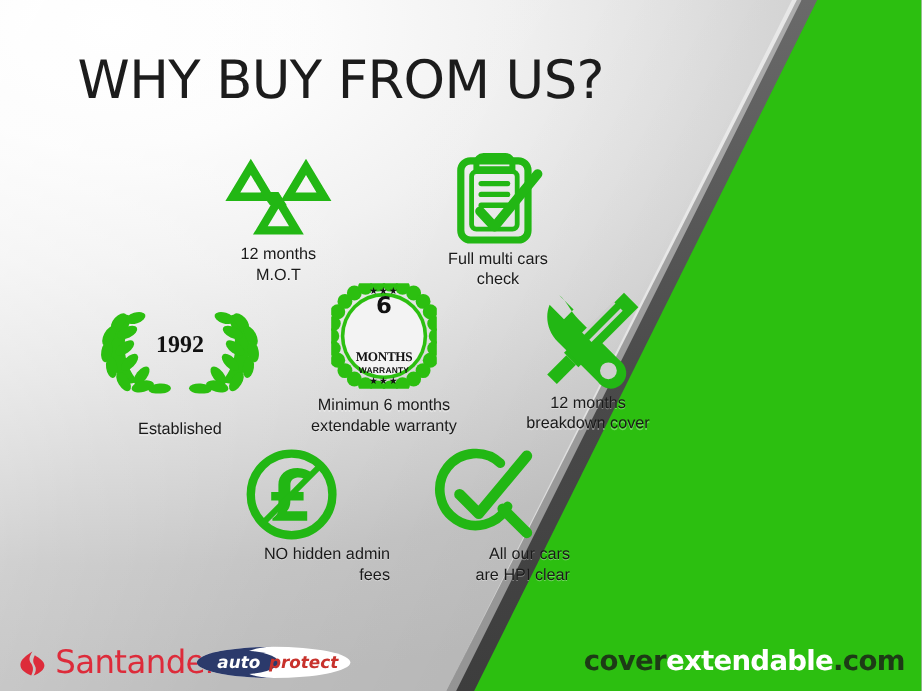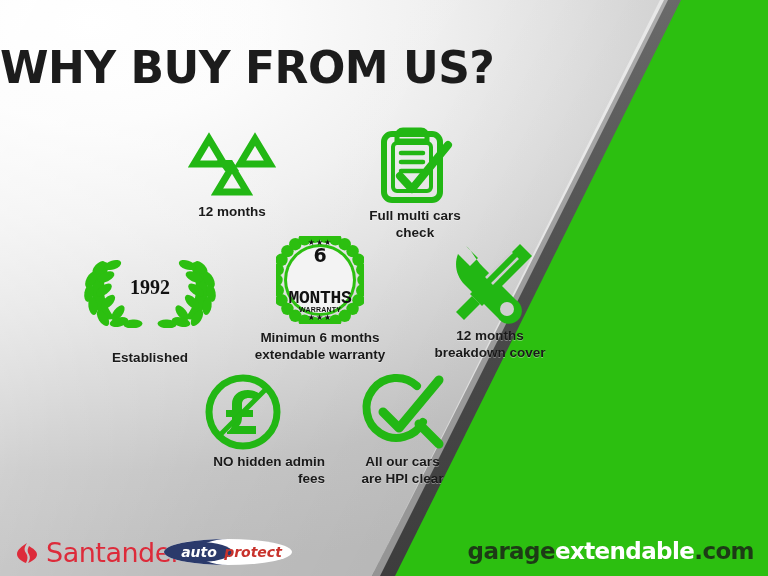--- a/index.html
+++ b/index.html
@@ -23,57 +23,57 @@
     }
   
   .wedge-green{position:absolute;top:0;left:0;width:768px;height:576px;
     clip-path:polygon(681px 0px, 768px 0px, 768px 576px, 395px 576px);
     }
   
   .diag-line{position:absolute;top:0;left:0;width:768px;height:576px;
     clip-path:polygon(660px 0px, 668px 0px, 380px 576px, 372px 576px);
     background:rgba(255,255,255,0.45);}
 
-  h1.title{position:absolute;left:0;right:0;top:46px;margin:0;text-align:left;
-    font-size:44px;line-height:1;letter-spacing:-0.5px;font-weight:bold;color:#1c1c1c;
+  h1.title{position:absolute;left:0;right:0;top:46px;margin:0;text-align:center;
+    font-size:44px;line-height:1;letter-spacing:-0.5px;font-weight:normal;color:#1c1c1c;
     padding-right:200px;font-family:"DejaVu Sans","Liberation Sans",sans-serif;}
 
   .item{position:absolute;text-align:center;}
-  .item .cap{font-size:13.5px;font-weight:bold;color:#1a1a1a;line-height:1.25;
+  .item .cap{font-size:13.5px;font-weight:normal;color:#1a1a1a;line-height:1.25;
      text-shadow:0 1px 0 rgba(255,255,255,.35);}
   .ico{display:flex;align-items:center;justify-content:center;}
 
   
   #it-mot      {left:162px;top:126px;width:140px;}
   #it-check    {left:340px;top:122px;width:150px;}
   #it-est      {left:70px;top:248px;width:160px;}
   #it-warranty {left:235px;top:236px;width:170px;}
   #it-break    {left:415px;top:236px;width:150px;}
   #it-fees     {left:160px;top:370px;width:165px;text-align:right;}
-  #it-hpi      {left:330px;top:370px;width:145px;}
+  #it-hpi      {left:330px;top:370px;width:145px;text-align:right;}
 
   
   .bottom{position:absolute;left:0;bottom:0;width:768px;height:52px;}
   .santander{position:absolute;left:14px;bottom:8px;display:flex;align-items:center;gap:6px;}
   .sant-word{font-size:27px;color:#dd2b3a;font-weight:normal;letter-spacing:-0.5px;
      font-family:"DejaVu Sans","Liberation Sans",sans-serif;}
   .autoprotect{position:absolute;left:163px;bottom:10px;width:130px;height:28px;margin-top:22px;}
   .gotg{position:absolute;right:14px;bottom:12px;font-size:23px;font-weight:bold;letter-spacing:-0.6px;
      font-family:"DejaVu Sans","Liberation Sans",sans-serif;}
   .gotg .dk{color:#1d3b16;}
   .gotg .wh{color:#ffffff;}
   
   .wbadge{position:relative;width:88px;height:88px;margin:0 auto;}
   .wbadge .inner{position:absolute;left:11px;top:11px;width:66px;height:66px;border-radius:50%;
      background:#f3f3f3;display:flex;flex-direction:column;align-items:center;justify-content:center;}
   .wb-stars{font-size:8px;color:#111;letter-spacing:1px;line-height:8px;}
   .wb-6{font-size:19px;font-weight:bold;color:#111;line-height:17px;
      font-family:"DejaVu Sans","Liberation Sans",sans-serif;}
-  .wb-m{font-size:18px;font-weight:bold;color:#111;line-height:13px;letter-spacing:-0.3px;
-     font-family:Liberation Mono, monospace;margin-top:28px;}
+  .wb-m{font-size:11px;font-weight:bold;color:#111;line-height:13px;letter-spacing:-0.3px;
+     font-family:Liberation Serif, serif;margin-top:28px;}
   .wb-w{font-size:7px;font-weight:bold;color:#111;line-height:9px;letter-spacing:0.2px;}
   .estnum{position:absolute;left:0;right:0;top:28px;text-align:center;font-size:20px;font-weight:bold;color:#111;
      font-family:Liberation Serif, serif;}
   .wreathwrap{position:relative;width:150px;height:80px;margin:0 auto;}
 </style>
 </head>
 <body>
 
 <div id="stage">
 
@@ -90,20 +90,21 @@
         <g fill="none" stroke="#22B714" stroke-width="7" stroke-linejoin="miter">
           <path d="M25 38 L10 38 L25 13 L40 38 Z"></path>
           <path d="M71 38 L56 38 L71 13 L86 38 Z"></path>
           <path d="M48 41 L33 66 L63 66 Z"></path>
         </g>
         <path d="M33 34 L48 34 L55 45 L41 45 Z" fill="#22B714"></path>
       </svg>
     </div>
     <div class="cap">
       <div>12 months</div>
+      <div>M.O.T</div>
     </div>
   </div>
 
   <div class="item" id="it-check">
     <div class="ico">
       <svg width="86" height="86" viewBox="0 0 86 86" aria-hidden="true">
         <rect x="12" y="12" width="56" height="66" rx="8" ry="8" fill="none" stroke="#22B714" stroke-width="6"></rect>
         <rect x="21" y="21" width="38" height="48" rx="4" ry="4" fill="none" stroke="#22B714" stroke-width="4"></rect>
         <path d="M31 8 h18 a6 6 0 0 1 6 6 v5 h-30 v-5 a6 6 0 0 1 6 -6 z" fill="none" stroke="#22B714" stroke-width="5"></path>
         <g stroke="#22B714" stroke-width="4.5" stroke-linecap="round">
@@ -281,16 +282,16 @@
       <svg width="130" height="28" viewBox="0 0 130 28" aria-hidden="true">
         <ellipse cx="65" cy="14" rx="64" ry="13" fill="#ffffff"></ellipse>
         <path d="M1 14 a64 13 0 0 1 64 -13 a30 13 0 0 0 0 26 a64 13 0 0 1 -64 -13 z" fill="#2b3a6b"></path>
         <ellipse cx="36" cy="14" rx="33" ry="10" fill="#2b3a6b"></ellipse>
         <text x="36" y="19" font-family="DejaVu Sans, Liberation Sans, sans-serif" font-size="14" font-style="italic" font-weight="bold" fill="#ffffff" text-anchor="middle">auto</text>
         <text x="90" y="19" font-family="DejaVu Sans, Liberation Sans, sans-serif" font-size="14" font-style="italic" font-weight="bold" fill="#c8322c" text-anchor="middle">protect</text>
       </svg>
     </div>
 
     <div class="gotg">
-      <span class="dk">garage</span><span class="wh">extendable</span><span class="dk">.com</span>
+      <span class="dk">cover</span><span class="wh">extendable</span><span class="dk">.com</span>
     </div>
   </div>
 </div>
 
 </body></html>

